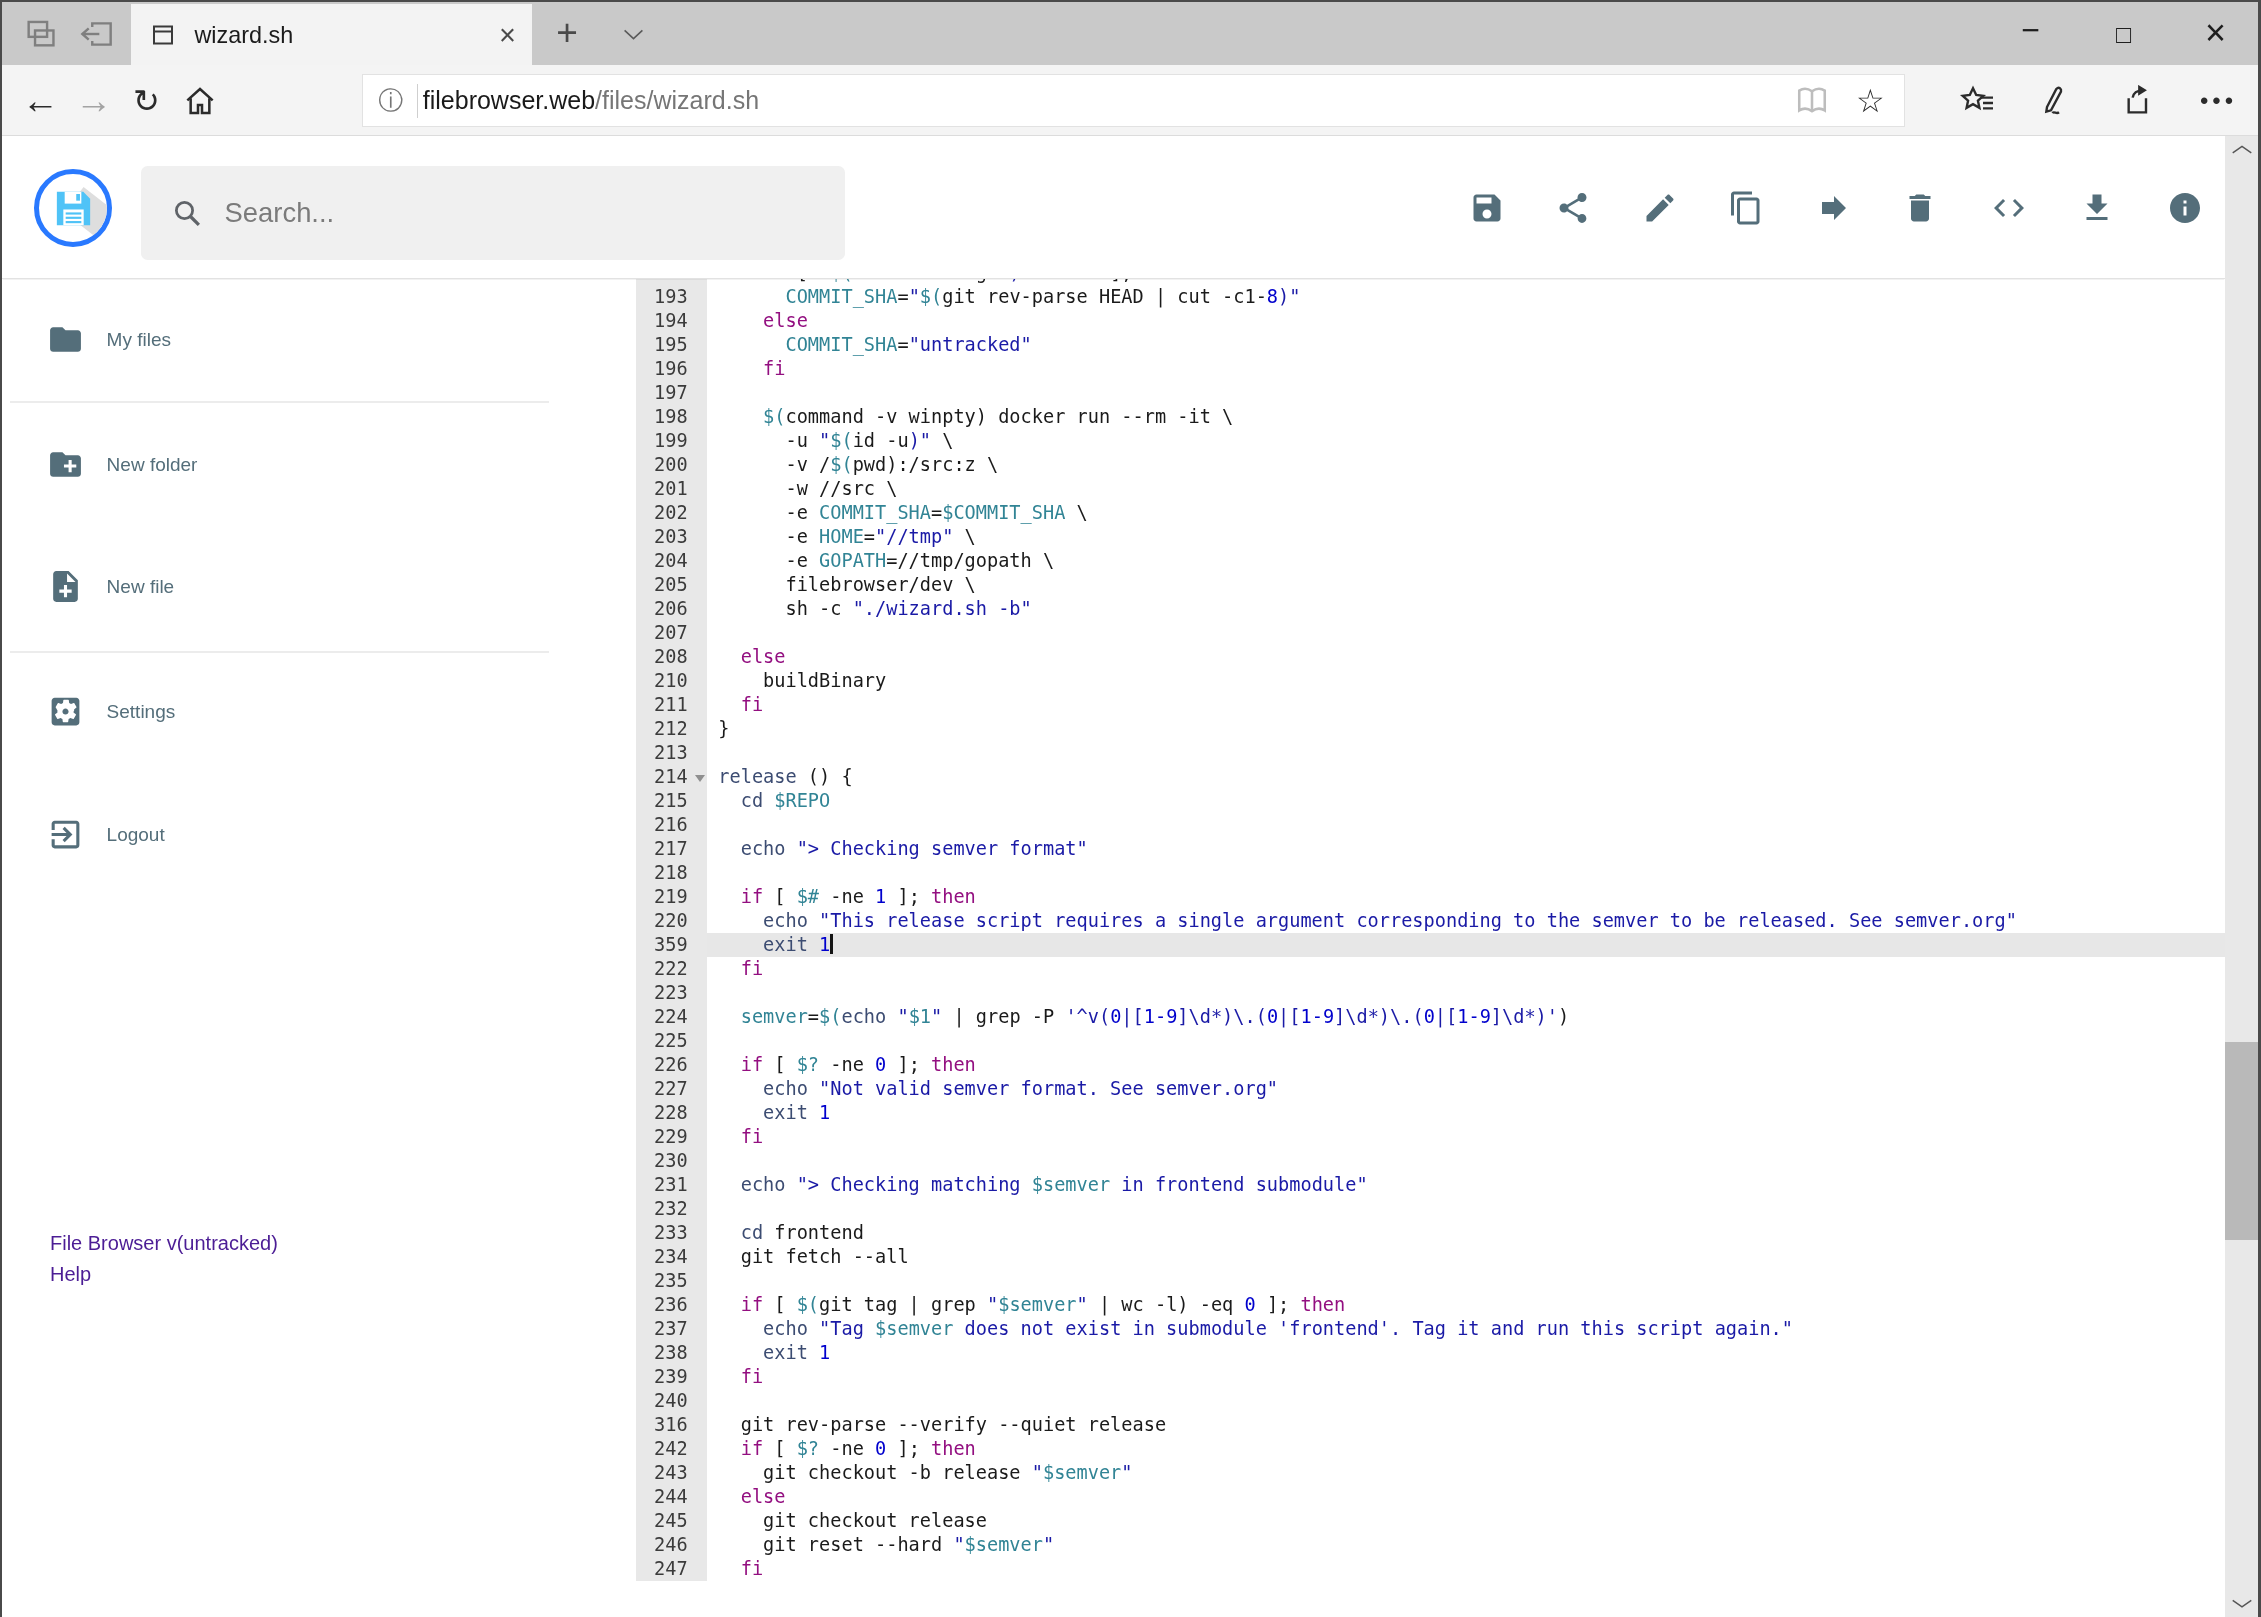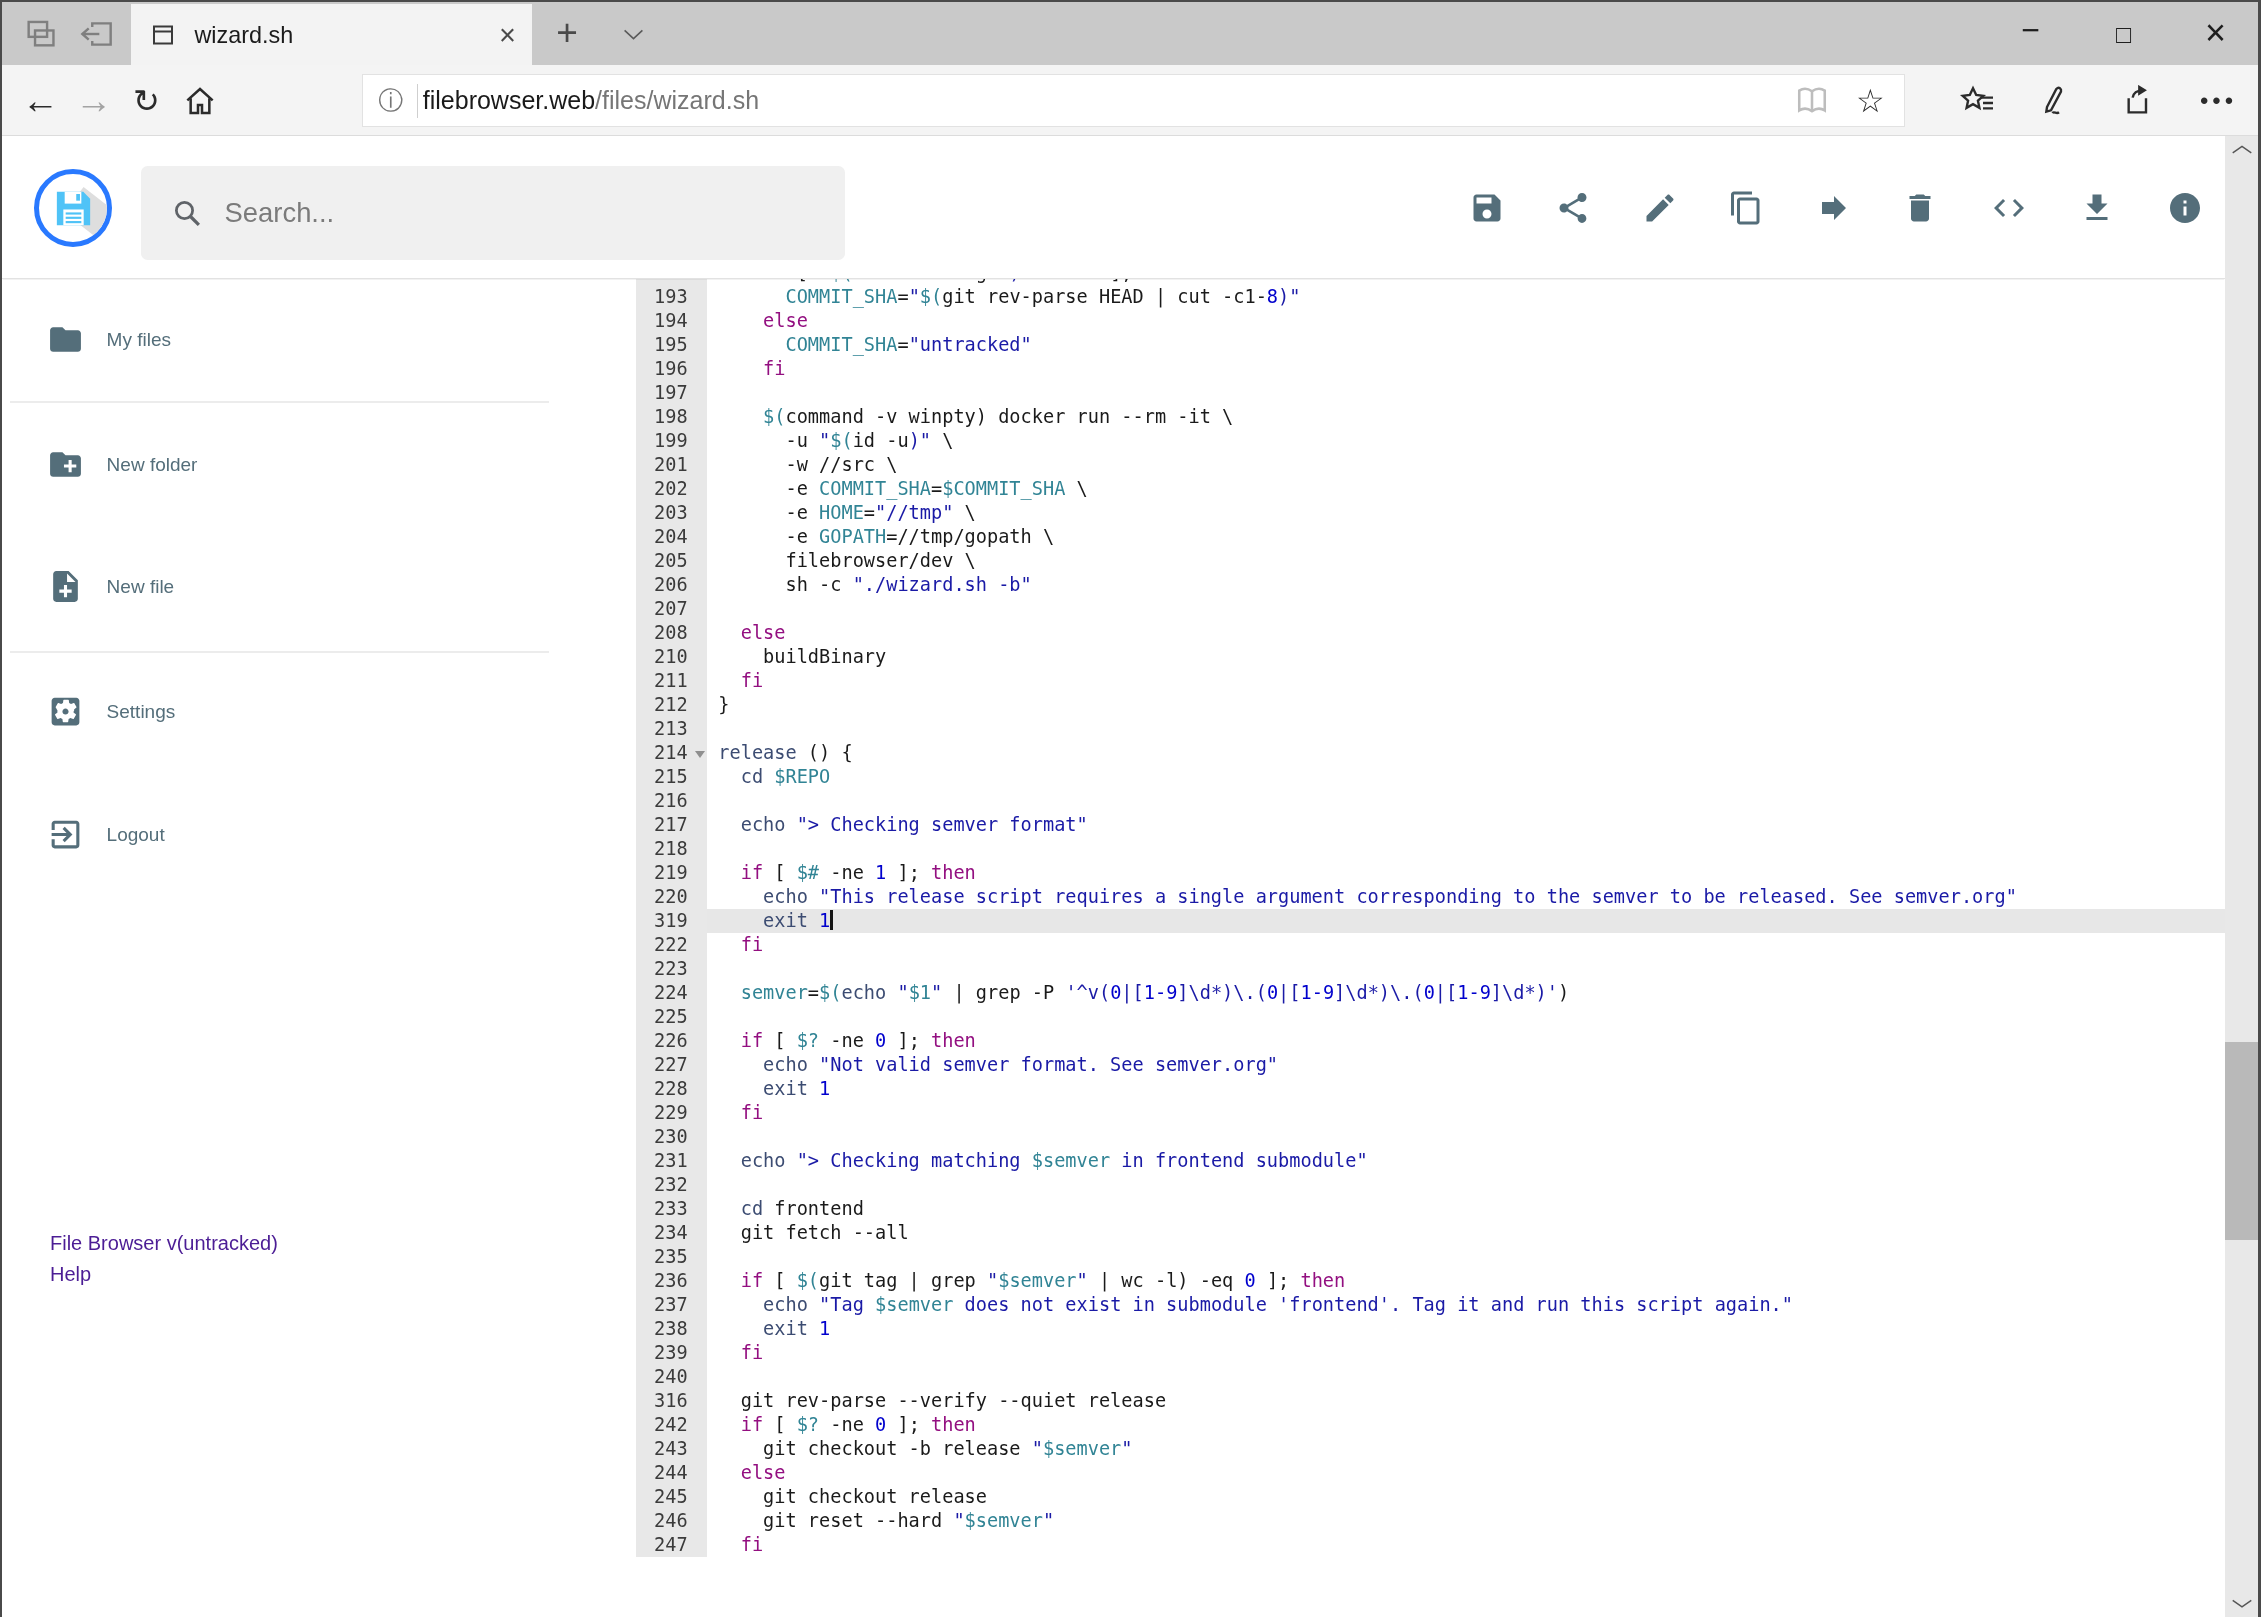--- a/index.html
+++ b/index.html
@@ -330,20 +330,24 @@
       </div>
       <div class="line">
         <div class="ln">198</div>
         <div class="code"><span class="tk-p">    </span><span class="tk-v">$(</span><span class="tk-p">command -v winpty) docker run --rm -it \</span></div>
       </div>
       <div class="line">
         <div class="ln">199</div>
         <div class="code"><span class="tk-p">      -u </span><span class="tk-s">"</span><span class="tk-v">$(</span><span class="tk-p">id -u</span><span class="tk-s">)"</span><span class="tk-p"> \</span></div>
       </div>
       <div class="line">
+        <div class="ln">200</div>
+        <div class="code"><span class="tk-p">      -v /</span><span class="tk-v">$(</span><span class="tk-p">pwd):/src:z \</span></div>
+      </div>
+      <div class="line">
         <div class="ln">201</div>
         <div class="code"><span class="tk-p">      -w //src \</span></div>
       </div>
       <div class="line">
         <div class="ln">202</div>
         <div class="code"><span class="tk-p">      -e </span><span class="tk-v">COMMIT_SHA</span><span class="tk-p">=</span><span class="tk-v">$COMMIT_SHA</span><span class="tk-p"> \</span></div>
       </div>
       <div class="line">
         <div class="ln">203</div>
         <div class="code"><span class="tk-p">      -e </span><span class="tk-v">HOME</span><span class="tk-p">=</span><span class="tk-s">"//tmp"</span><span class="tk-p"> \</span></div>
@@ -406,21 +410,21 @@
       </div>
       <div class="line">
         <div class="ln">219</div>
         <div class="code"><span class="tk-p">  </span><span class="tk-k">if</span><span class="tk-p"> [ </span><span class="tk-v">$#</span><span class="tk-p"> -ne </span><span class="tk-n">1</span><span class="tk-p"> ]; </span><span class="tk-k">then</span></div>
       </div>
       <div class="line">
         <div class="ln">220</div>
         <div class="code"><span class="tk-p">    </span><span class="tk-b">echo</span><span class="tk-p"> </span><span class="tk-s">"This release script requires a single argument corresponding to the semver to be released. See semver.org"</span></div>
       </div>
       <div class="line">
-        <div class="ln">319</div>
+        <div class="ln">359</div>
         <div class="code active"><span class="tk-p">    </span><span class="tk-b">exit</span><span class="tk-p"> </span><span class="tk-n">1</span><span class="cursor"></span></div>
       </div>
       <div class="line">
         <div class="ln">222</div>
         <div class="code"><span class="tk-p">  </span><span class="tk-k">fi</span></div>
       </div>
       <div class="line">
         <div class="ln">223</div>
         <div class="code"></div>
       </div>

